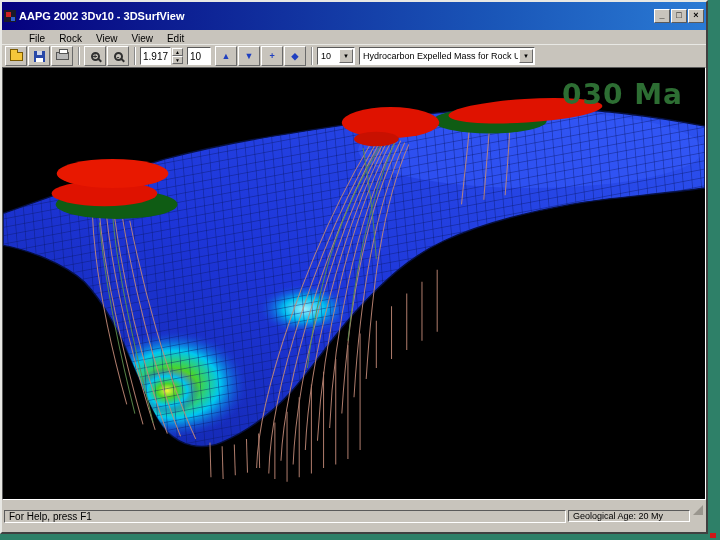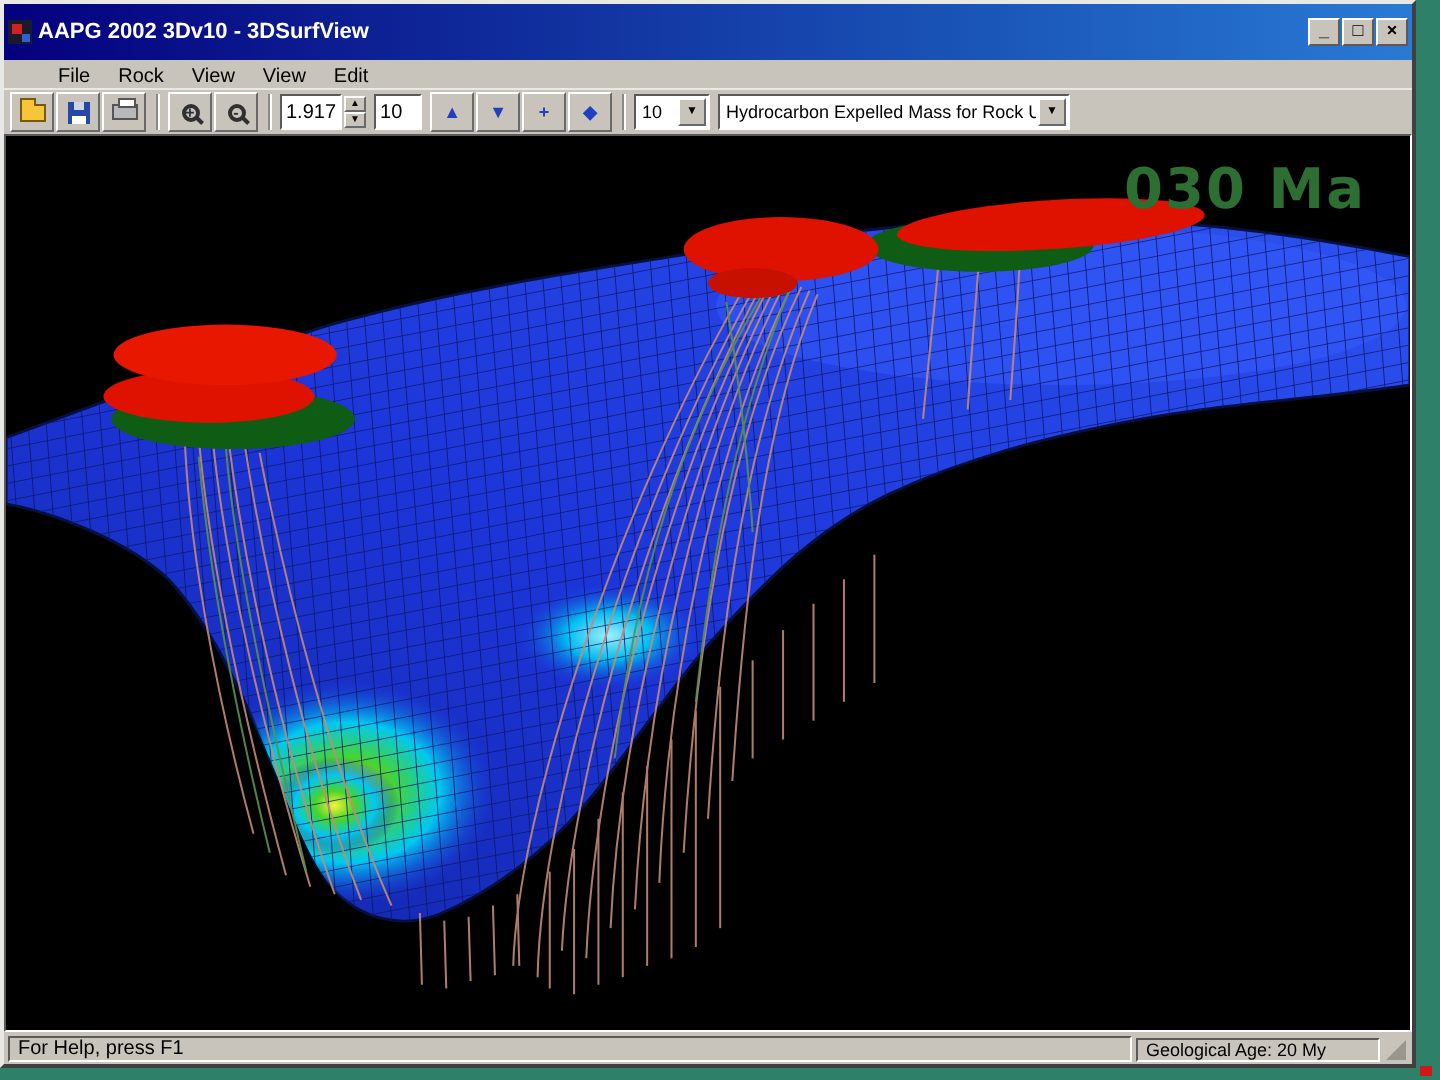--- a/index.html
+++ b/index.html
@@ -65,21 +65,21 @@
 
   
   .viewport-frame { flex:1 1 auto; margin:0; border:1px solid; border-color:#5a5a5a #fff #fff #5a5a5a; position:relative; background:#000; overflow:hidden; }
   .viewport-frame svg { position:absolute; left:0; top:0; width:100%; height:100%; }
   .age-overlay {
     position:absolute; top:10px; right:22px; font-size:28px; font-weight:bold;
     color:#2d6e33; letter-spacing:1px; font-family:"DejaVu Sans", sans-serif;
   }
 
   
-  .statusbar { height:16px; display:flex; align-items:flex-end; padding:1px 2px; gap:2px; flex:0 0 auto; }
+  .statusbar { height:16px; display:flex; align-items:center; padding:16px 2px; gap:2px; flex:0 0 auto; }
   .status-panel { border:1px solid; border-color:#5a5a5a #fff #fff #5a5a5a; font-size:10px; display:flex; align-items:center; padding:0 4px; color:#000; }
   .status-left { flex:1 1 auto; }
   .status-right { width:122px; font-size:9px; }
   .grip { width:12px; position:relative; }
   .grip::before { content:""; position:absolute; right:1px; bottom:1px; width:0; height:0;
     border-left:10px solid transparent; border-bottom:10px solid #9a968e; }
 
   .desktop-dot { position:absolute; right:4px; bottom:2px; width:6px; height:5px; background:#d01818; }
 </style>
 </head>

